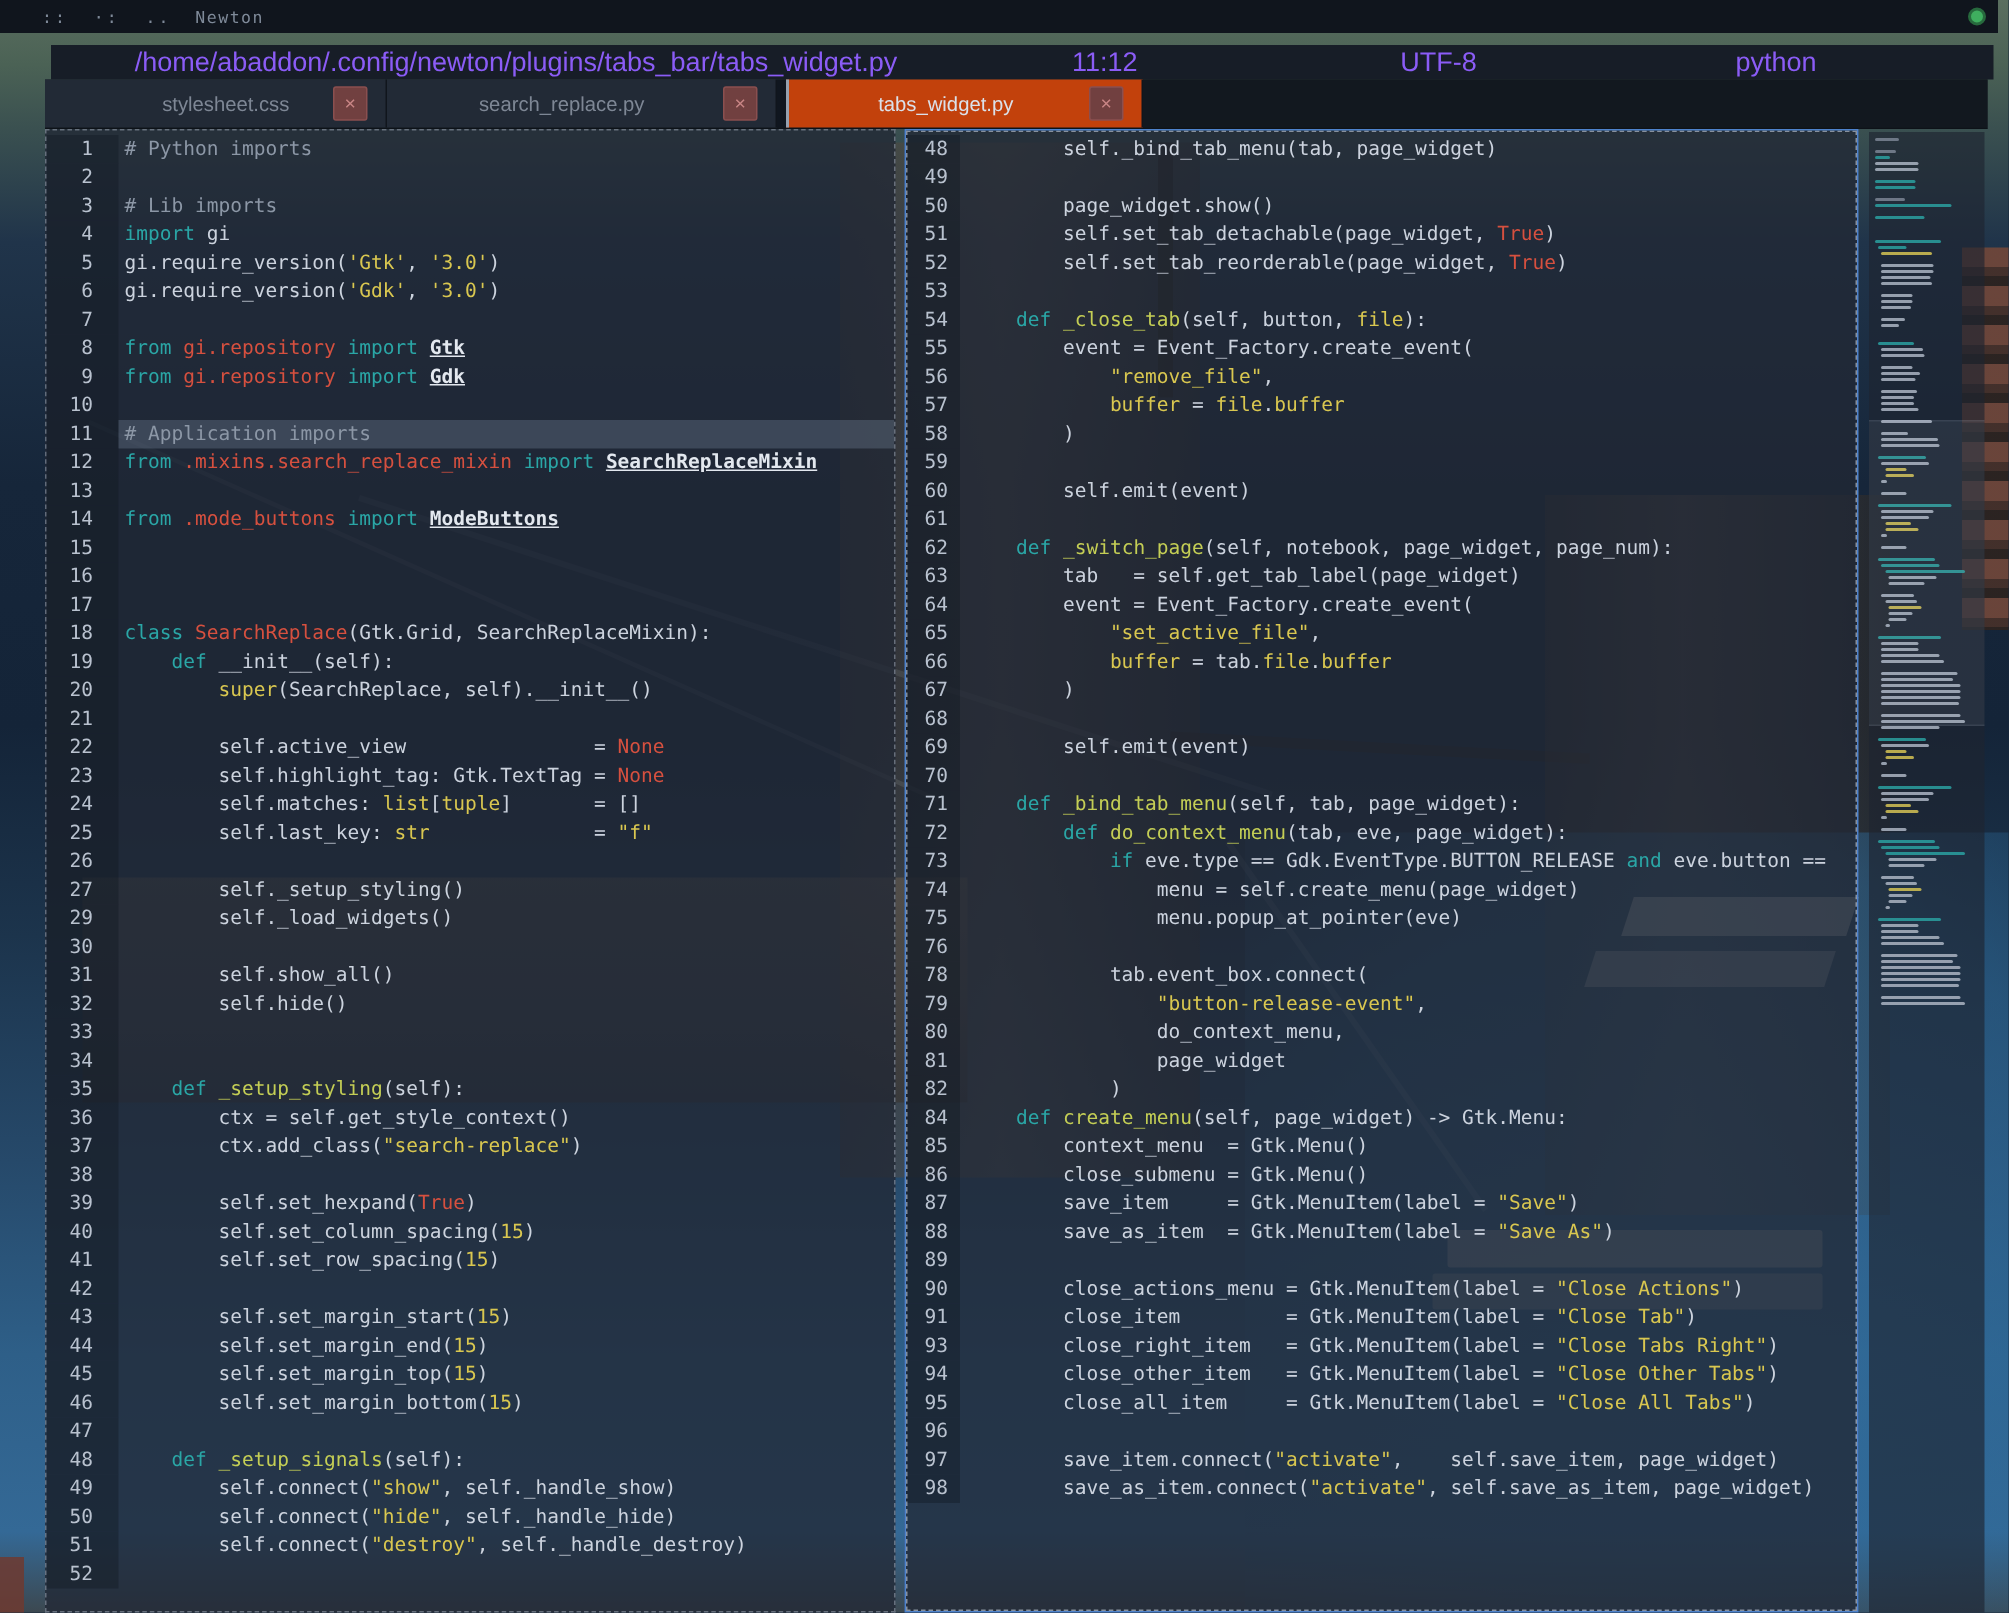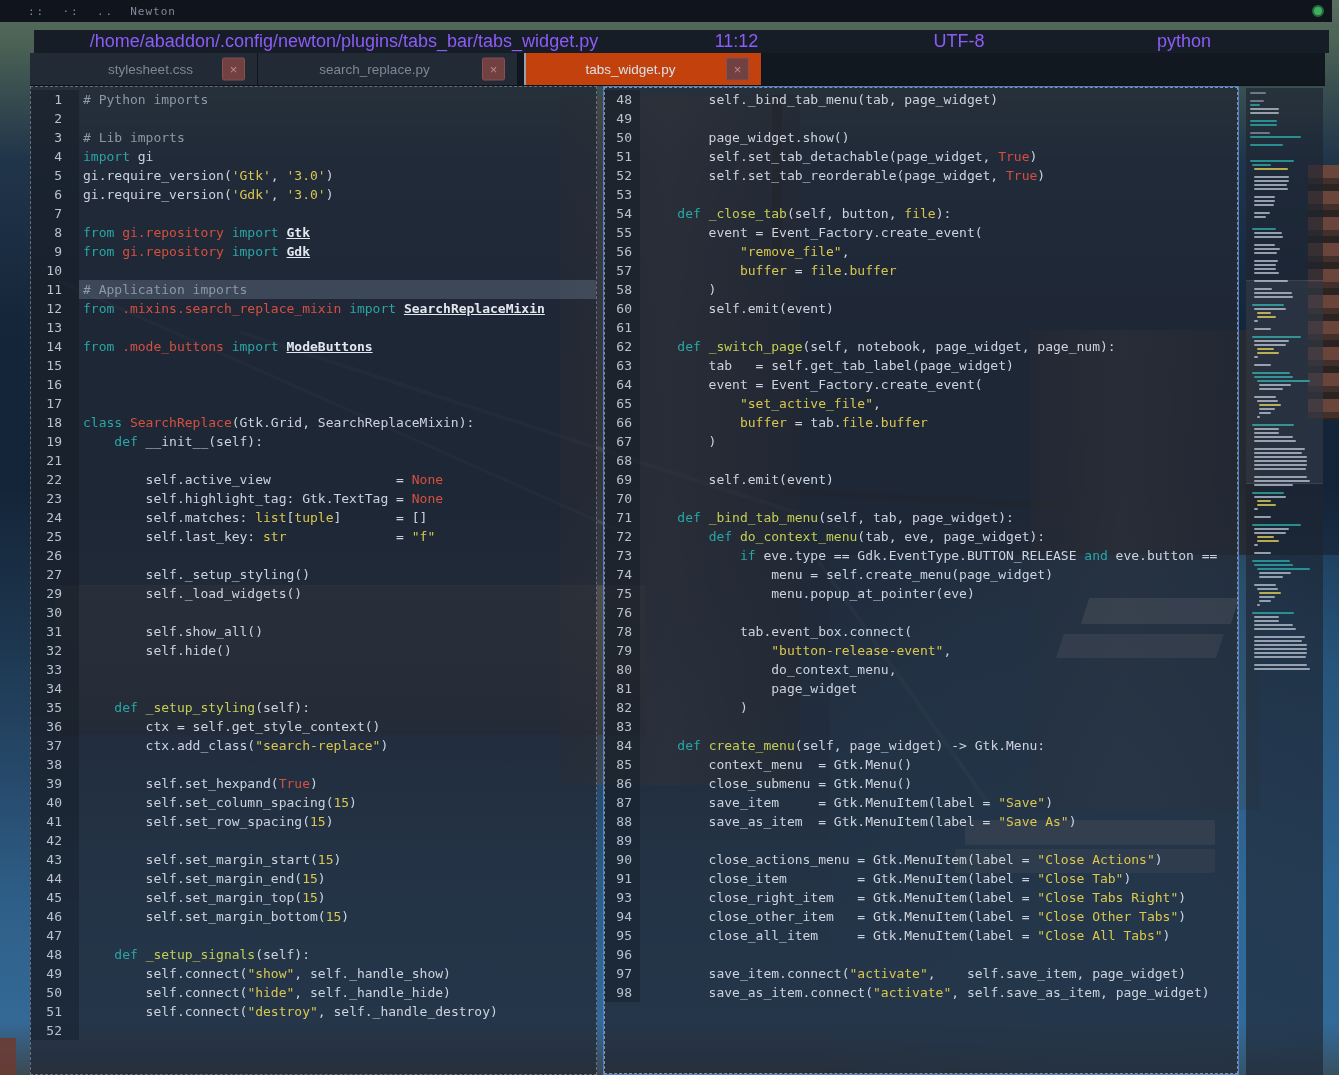--- a/index.html
+++ b/index.html
@@ -158,20 +158,21 @@
           <div class="code-row"><span class="line-num">10</span><span class="code-text"></span></div>
           <div class="code-row current"><span class="line-num">11</span><span class="code-text"><span class="tok-c"># Application imports</span></span></div>
           <div class="code-row"><span class="line-num">12</span><span class="code-text"><span class="tok-k">from</span><span class="tok-w"> </span><span class="tok-r">.mixins.search_replace_mixin</span><span class="tok-w"> </span><span class="tok-k">import</span><span class="tok-w"> </span><span class="tok-m">SearchReplaceMixin</span></span></div>
           <div class="code-row"><span class="line-num">13</span><span class="code-text"></span></div>
           <div class="code-row"><span class="line-num">14</span><span class="code-text"><span class="tok-k">from</span><span class="tok-w"> </span><span class="tok-r">.mode_buttons</span><span class="tok-w"> </span><span class="tok-k">import</span><span class="tok-w"> </span><span class="tok-m">ModeButtons</span></span></div>
           <div class="code-row"><span class="line-num">15</span><span class="code-text"></span></div>
           <div class="code-row"><span class="line-num">16</span><span class="code-text"></span></div>
           <div class="code-row"><span class="line-num">17</span><span class="code-text"></span></div>
           <div class="code-row"><span class="line-num">18</span><span class="code-text"><span class="tok-k">class</span><span class="tok-w"> </span><span class="tok-r">SearchReplace</span><span class="tok-w">(Gtk.Grid, SearchReplaceMixin):</span></span></div>
           <div class="code-row"><span class="line-num">19</span><span class="code-text"><span class="tok-w">    </span><span class="tok-k">def</span><span class="tok-w"> __init__(self):</span></span></div>
+          <div class="code-row"><span class="line-num">20</span><span class="code-text"><span class="tok-w">        </span><span class="tok-b">super</span><span class="tok-w">(SearchReplace, self).__init__()</span></span></div>
           <div class="code-row"><span class="line-num">21</span><span class="code-text"></span></div>
           <div class="code-row"><span class="line-num">22</span><span class="code-text"><span class="tok-w">        self.active_view                = </span><span class="tok-r">None</span></span></div>
           <div class="code-row"><span class="line-num">23</span><span class="code-text"><span class="tok-w">        self.highlight_tag: Gtk.TextTag = </span><span class="tok-r">None</span></span></div>
           <div class="code-row"><span class="line-num">24</span><span class="code-text"><span class="tok-w">        self.matches: </span><span class="tok-b">list</span><span class="tok-w">[</span><span class="tok-b">tuple</span><span class="tok-w">]       = []</span></span></div>
           <div class="code-row"><span class="line-num">25</span><span class="code-text"><span class="tok-w">        self.last_key: </span><span class="tok-b">str</span><span class="tok-w">              = </span><span class="tok-s">"f"</span></span></div>
           <div class="code-row"><span class="line-num">26</span><span class="code-text"></span></div>
           <div class="code-row"><span class="line-num">27</span><span class="code-text"><span class="tok-w">        self._setup_styling()</span></span></div>
           <div class="code-row"><span class="line-num">29</span><span class="code-text"><span class="tok-w">        self._load_widgets()</span></span></div>
           <div class="code-row"><span class="line-num">30</span><span class="code-text"></span></div>
           <div class="code-row"><span class="line-num">31</span><span class="code-text"><span class="tok-w">        self.show_all()</span></span></div>
@@ -204,20 +205,21 @@
           <div class="code-row"><span class="line-num">49</span><span class="code-text"></span></div>
           <div class="code-row"><span class="line-num">50</span><span class="code-text"><span class="tok-w">        page_widget.show()</span></span></div>
           <div class="code-row"><span class="line-num">51</span><span class="code-text"><span class="tok-w">        self.set_tab_detachable(page_widget, </span><span class="tok-r">True</span><span class="tok-w">)</span></span></div>
           <div class="code-row"><span class="line-num">52</span><span class="code-text"><span class="tok-w">        self.set_tab_reorderable(page_widget, </span><span class="tok-r">True</span><span class="tok-w">)</span></span></div>
           <div class="code-row"><span class="line-num">53</span><span class="code-text"></span></div>
           <div class="code-row"><span class="line-num">54</span><span class="code-text"><span class="tok-w">    </span><span class="tok-k">def</span><span class="tok-w"> </span><span class="tok-f">_close_tab</span><span class="tok-w">(self, button, </span><span class="tok-b">file</span><span class="tok-w">):</span></span></div>
           <div class="code-row"><span class="line-num">55</span><span class="code-text"><span class="tok-w">        event = Event_Factory.create_event(</span></span></div>
           <div class="code-row"><span class="line-num">56</span><span class="code-text"><span class="tok-w">            </span><span class="tok-s">"remove_file"</span><span class="tok-w">,</span></span></div>
           <div class="code-row"><span class="line-num">57</span><span class="code-text"><span class="tok-w">            </span><span class="tok-b">buffer</span><span class="tok-w"> = </span><span class="tok-b">file</span><span class="tok-w">.</span><span class="tok-b">buffer</span></span></div>
           <div class="code-row"><span class="line-num">58</span><span class="code-text"><span class="tok-w">        )</span></span></div>
+          <div class="code-row"><span class="line-num">59</span><span class="code-text"></span></div>
           <div class="code-row"><span class="line-num">60</span><span class="code-text"><span class="tok-w">        self.emit(event)</span></span></div>
           <div class="code-row"><span class="line-num">61</span><span class="code-text"></span></div>
           <div class="code-row"><span class="line-num">62</span><span class="code-text"><span class="tok-w">    </span><span class="tok-k">def</span><span class="tok-w"> </span><span class="tok-f">_switch_page</span><span class="tok-w">(self, notebook, page_widget, page_num):</span></span></div>
           <div class="code-row"><span class="line-num">63</span><span class="code-text"><span class="tok-w">        tab   = self.get_tab_label(page_widget)</span></span></div>
           <div class="code-row"><span class="line-num">64</span><span class="code-text"><span class="tok-w">        event = Event_Factory.create_event(</span></span></div>
           <div class="code-row"><span class="line-num">65</span><span class="code-text"><span class="tok-w">            </span><span class="tok-s">"set_active_file"</span><span class="tok-w">,</span></span></div>
           <div class="code-row"><span class="line-num">66</span><span class="code-text"><span class="tok-w">            </span><span class="tok-b">buffer</span><span class="tok-w"> = tab.</span><span class="tok-b">file</span><span class="tok-w">.</span><span class="tok-b">buffer</span></span></div>
           <div class="code-row"><span class="line-num">67</span><span class="code-text"><span class="tok-w">        )</span></span></div>
           <div class="code-row"><span class="line-num">68</span><span class="code-text"></span></div>
           <div class="code-row"><span class="line-num">69</span><span class="code-text"><span class="tok-w">        self.emit(event)</span></span></div>
@@ -226,21 +228,20 @@
           <div class="code-row"><span class="line-num">72</span><span class="code-text"><span class="tok-w">        </span><span class="tok-k">def</span><span class="tok-w"> </span><span class="tok-f">do_context_menu</span><span class="tok-w">(tab, eve, page_widget):</span></span></div>
           <div class="code-row"><span class="line-num">73</span><span class="code-text"><span class="tok-w">            </span><span class="tok-k">if</span><span class="tok-w"> eve.type == Gdk.EventType.BUTTON_RELEASE </span><span class="tok-k">and</span><span class="tok-w"> eve.button ==</span></span></div>
           <div class="code-row"><span class="line-num">74</span><span class="code-text"><span class="tok-w">                menu = self.create_menu(page_widget)</span></span></div>
           <div class="code-row"><span class="line-num">75</span><span class="code-text"><span class="tok-w">                menu.popup_at_pointer(eve)</span></span></div>
           <div class="code-row"><span class="line-num">76</span><span class="code-text"></span></div>
           <div class="code-row"><span class="line-num">78</span><span class="code-text"><span class="tok-w">            tab.event_box.connect(</span></span></div>
           <div class="code-row"><span class="line-num">79</span><span class="code-text"><span class="tok-w">                </span><span class="tok-s">"button-release-event"</span><span class="tok-w">,</span></span></div>
           <div class="code-row"><span class="line-num">80</span><span class="code-text"><span class="tok-w">                do_context_menu,</span></span></div>
           <div class="code-row"><span class="line-num">81</span><span class="code-text"><span class="tok-w">                page_widget</span></span></div>
           <div class="code-row"><span class="line-num">82</span><span class="code-text"><span class="tok-w">            )</span></span></div>
-          <div class="code-row"><span class="line-num">83</span><span class="code-text"></span></div>
           <div class="code-row"><span class="line-num">84</span><span class="code-text"><span class="tok-w">    </span><span class="tok-k">def</span><span class="tok-w"> </span><span class="tok-f">create_menu</span><span class="tok-w">(self, page_widget) -&gt; Gtk.Menu:</span></span></div>
           <div class="code-row"><span class="line-num">85</span><span class="code-text"><span class="tok-w">        context_menu  = Gtk.Menu()</span></span></div>
           <div class="code-row"><span class="line-num">86</span><span class="code-text"><span class="tok-w">        close_submenu = Gtk.Menu()</span></span></div>
           <div class="code-row"><span class="line-num">87</span><span class="code-text"><span class="tok-w">        save_item     = Gtk.MenuItem(label = </span><span class="tok-s">"Save"</span><span class="tok-w">)</span></span></div>
           <div class="code-row"><span class="line-num">88</span><span class="code-text"><span class="tok-w">        save_as_item  = Gtk.MenuItem(label = </span><span class="tok-s">"Save As"</span><span class="tok-w">)</span></span></div>
           <div class="code-row"><span class="line-num">89</span><span class="code-text"></span></div>
           <div class="code-row"><span class="line-num">90</span><span class="code-text"><span class="tok-w">        close_actions_menu = Gtk.MenuItem(label = </span><span class="tok-s">"Close Actions"</span><span class="tok-w">)</span></span></div>
           <div class="code-row"><span class="line-num">91</span><span class="code-text"><span class="tok-w">        close_item         = Gtk.MenuItem(label = </span><span class="tok-s">"Close Tab"</span><span class="tok-w">)</span></span></div>
           <div class="code-row"><span class="line-num">93</span><span class="code-text"><span class="tok-w">        close_right_item   = Gtk.MenuItem(label = </span><span class="tok-s">"Close Tabs Right"</span><span class="tok-w">)</span></span></div>
           <div class="code-row"><span class="line-num">94</span><span class="code-text"><span class="tok-w">        close_other_item   = Gtk.MenuItem(label = </span><span class="tok-s">"Close Other Tabs"</span><span class="tok-w">)</span></span></div>

